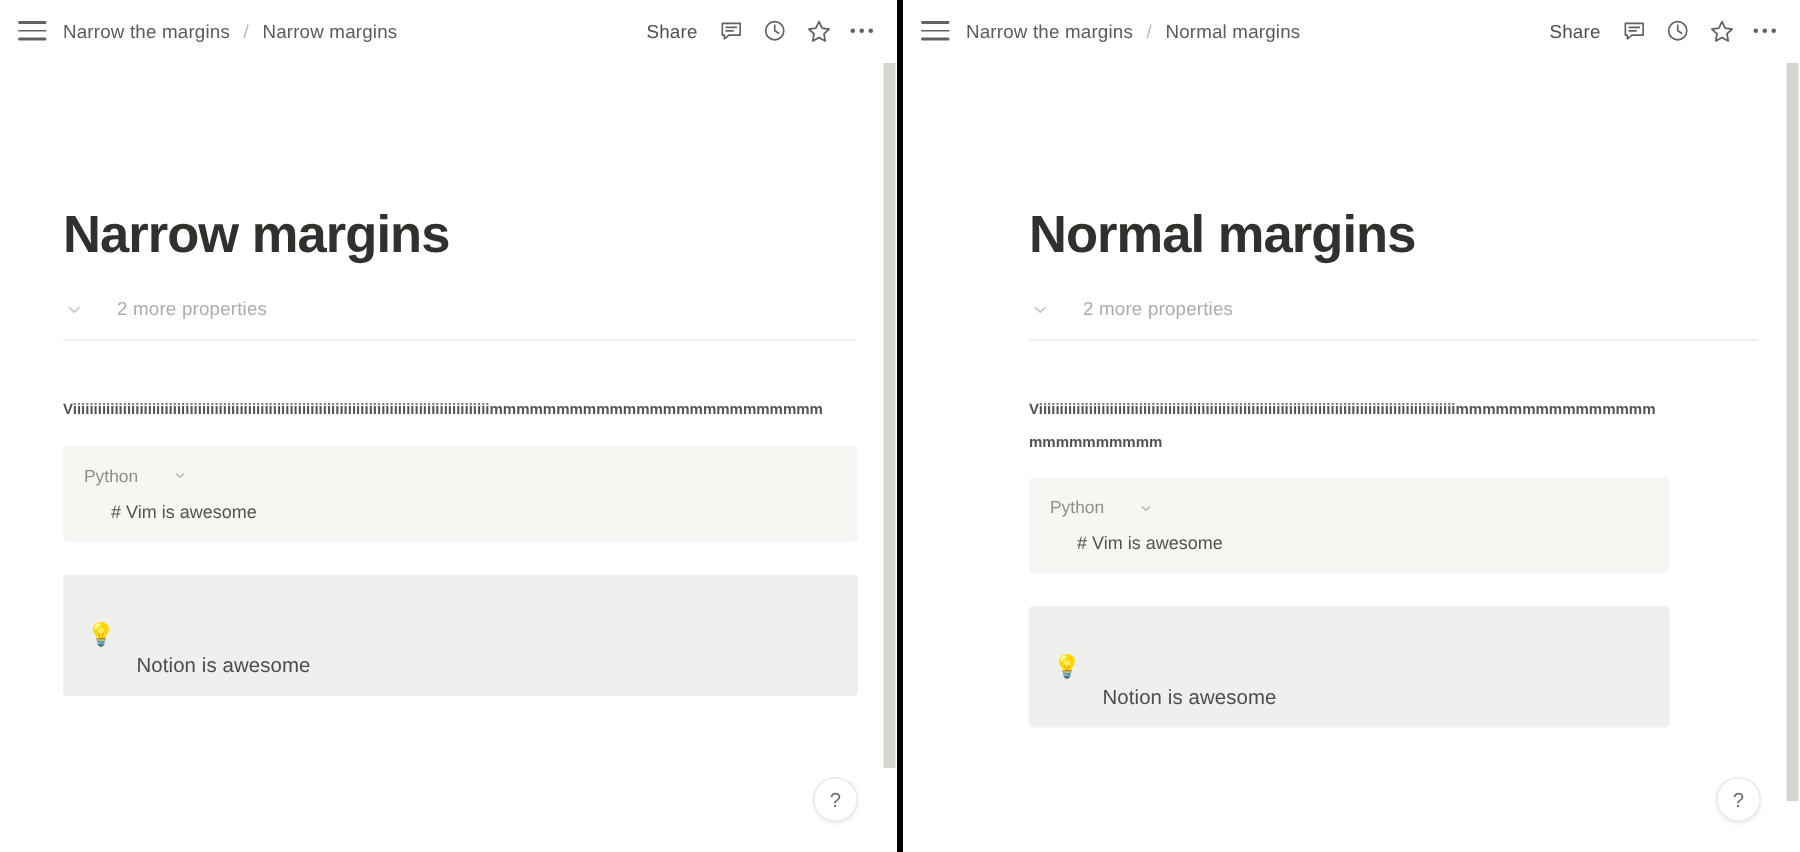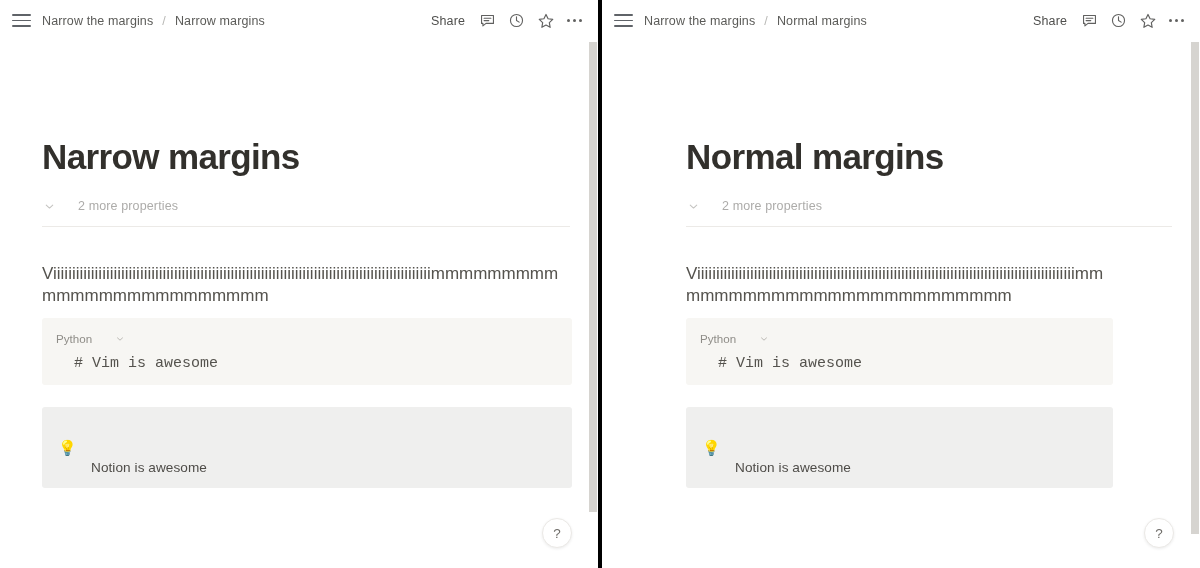--- a/index.html
+++ b/index.html
@@ -154,46 +154,47 @@
     color: #adacaa;
     letter-spacing: .01em;
   }
   .props-rule {
     height: 1px;
     background: #eceae7;
     margin-top: 13px;
   }
 
   .para {
-    font-size: 17px;
+    font-size: 10px;
     line-height: 21.5px;
     color: #55534e;
     word-break: break-all;
     overflow-wrap: anywhere;
+    font-weight: bold;
   }
 
   
   .codeblock {
     background: #f7f6f3;
     border-radius: 3px;
     padding: 11px 14px 13px 14px;
   }
   .lang-pill {
     display: inline-flex;
     align-items: center;
     gap: 23px;
     font-size: 11.6px;
     color: #8f8d88;
     cursor: pointer;
   }
   .lang-chev { color: #b3b1ac; display: flex; align-items: center; }
   .code-line {
     margin-top: 8px;
-    font-family: Liberation Mono, monospace;
-    font-size: 15px;
+    font-family: Liberation Sans, sans-serif;
+    font-size: 12px;
     color: #55534e;
     padding-left: 18px;
     white-space: pre;
   }
 
   
   .callout {
     background: #efefee;
     border-radius: 3px;
     display: flex;

